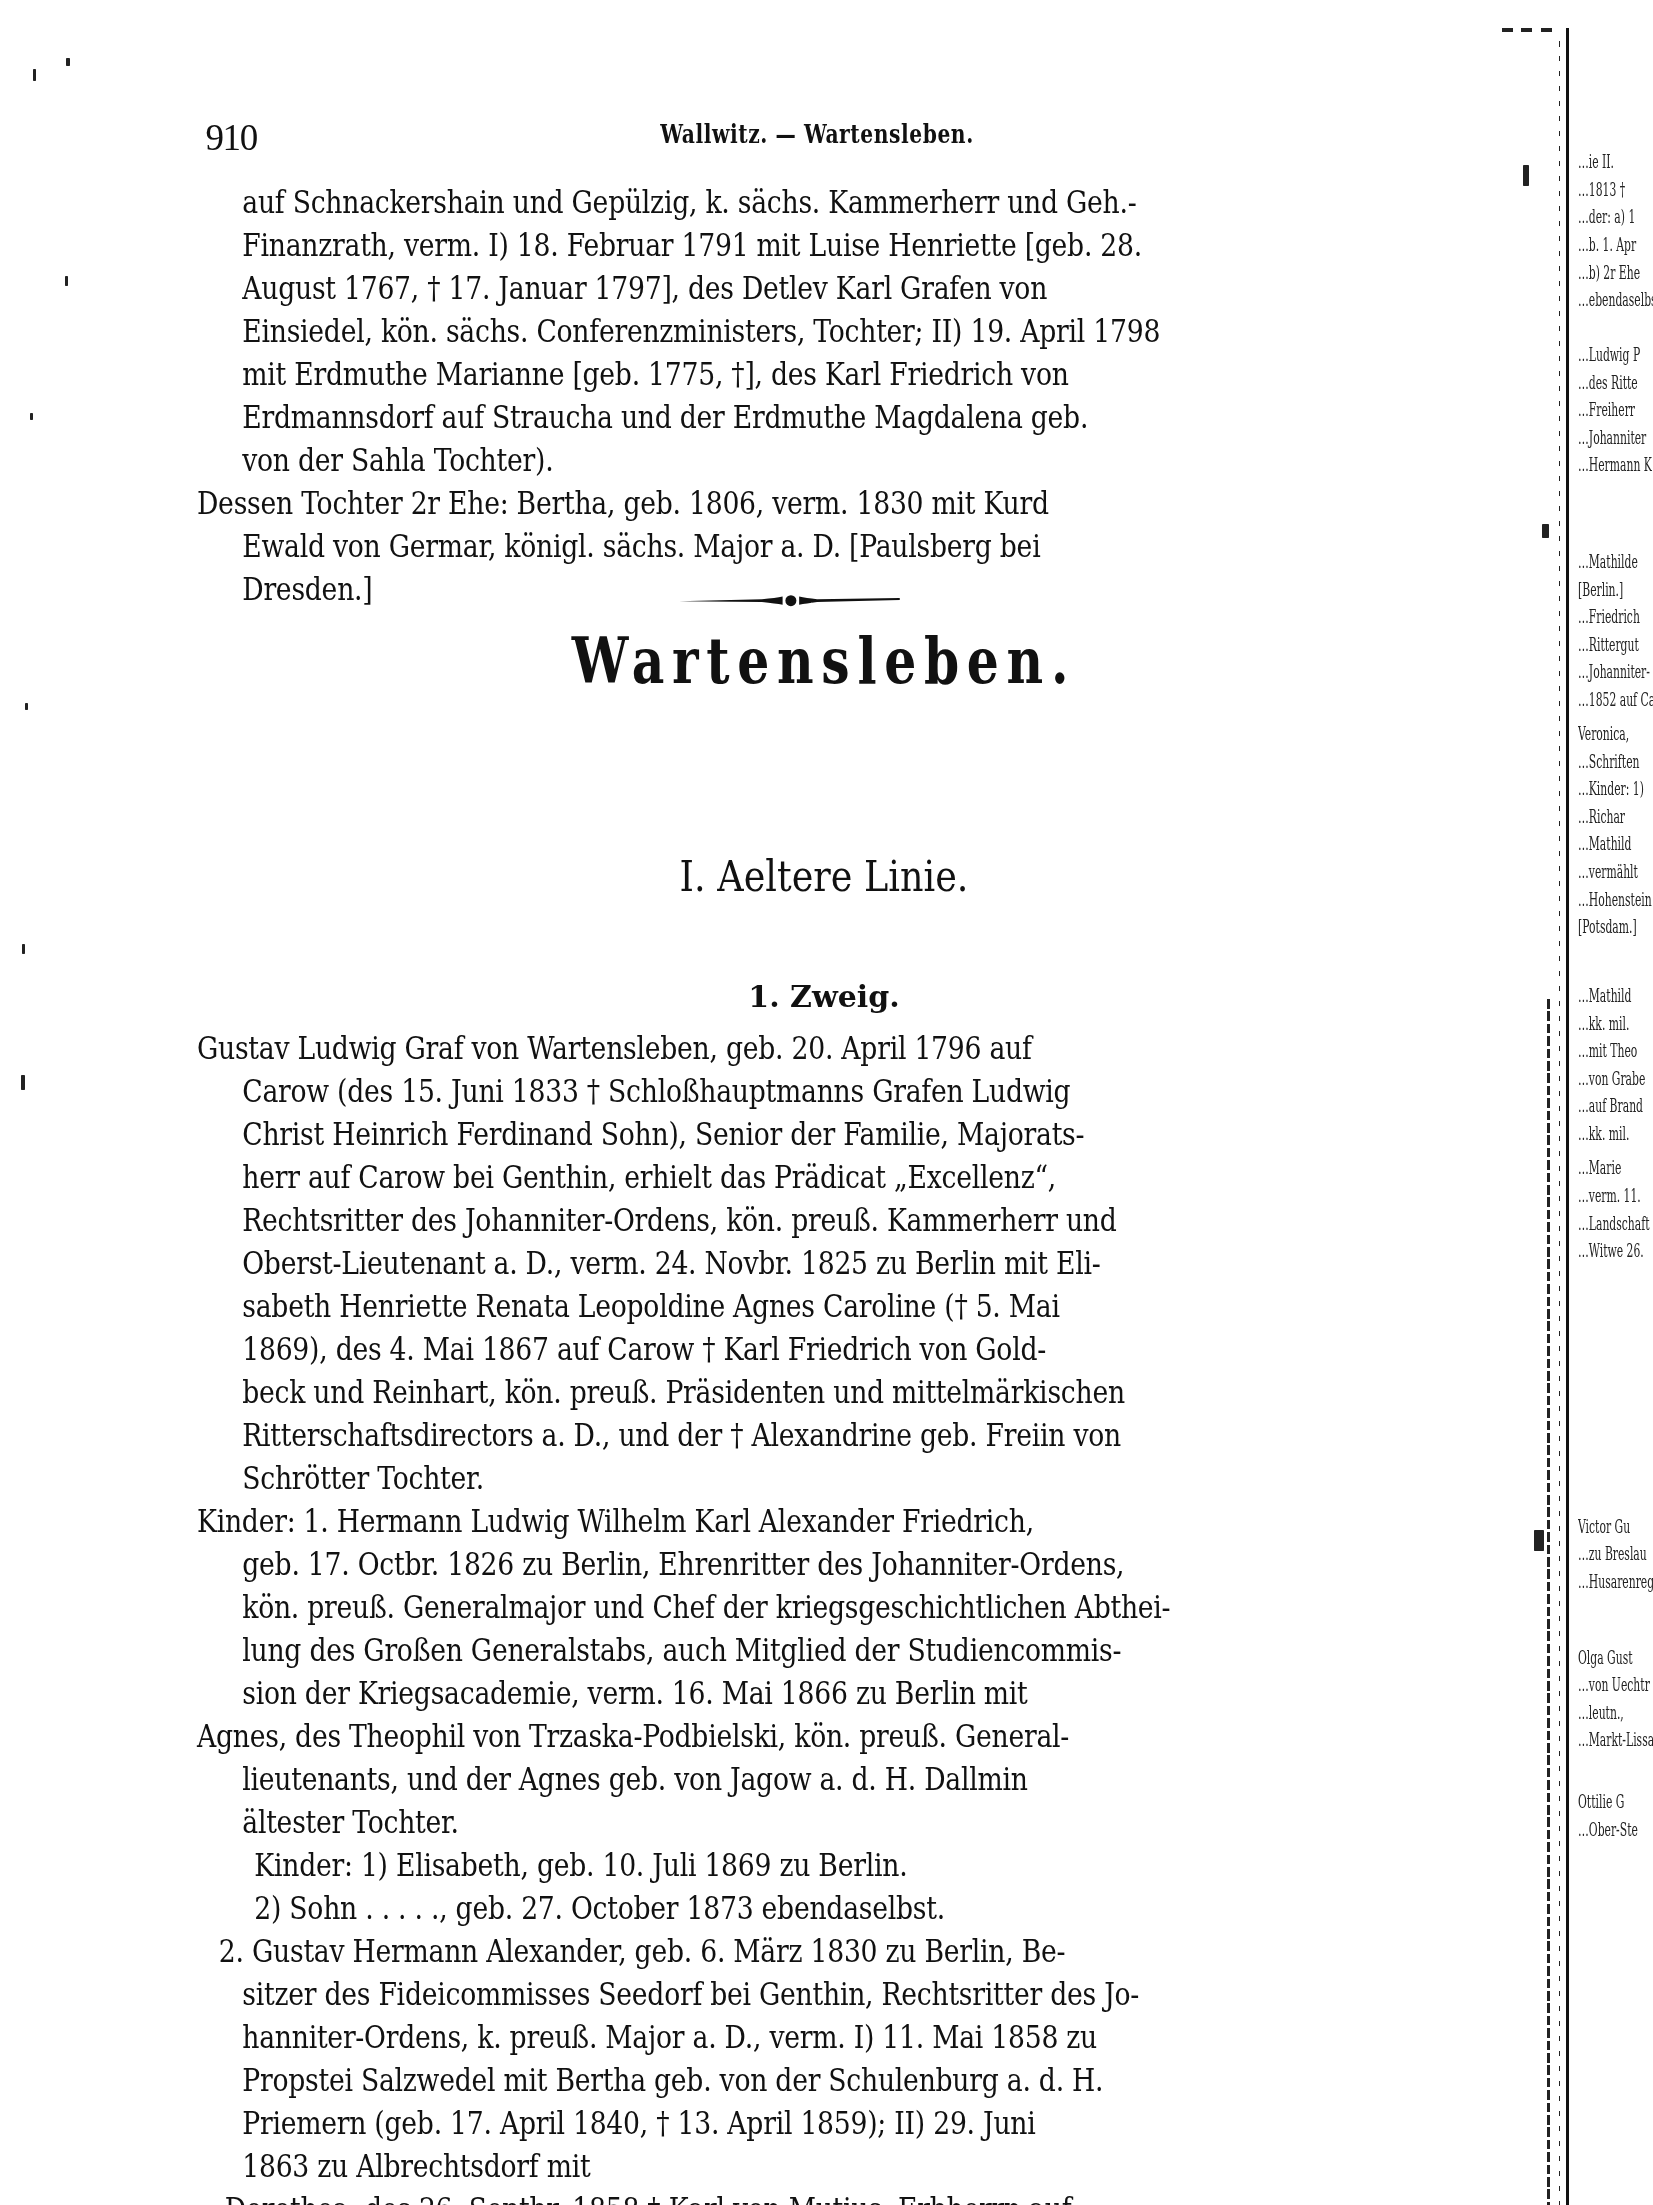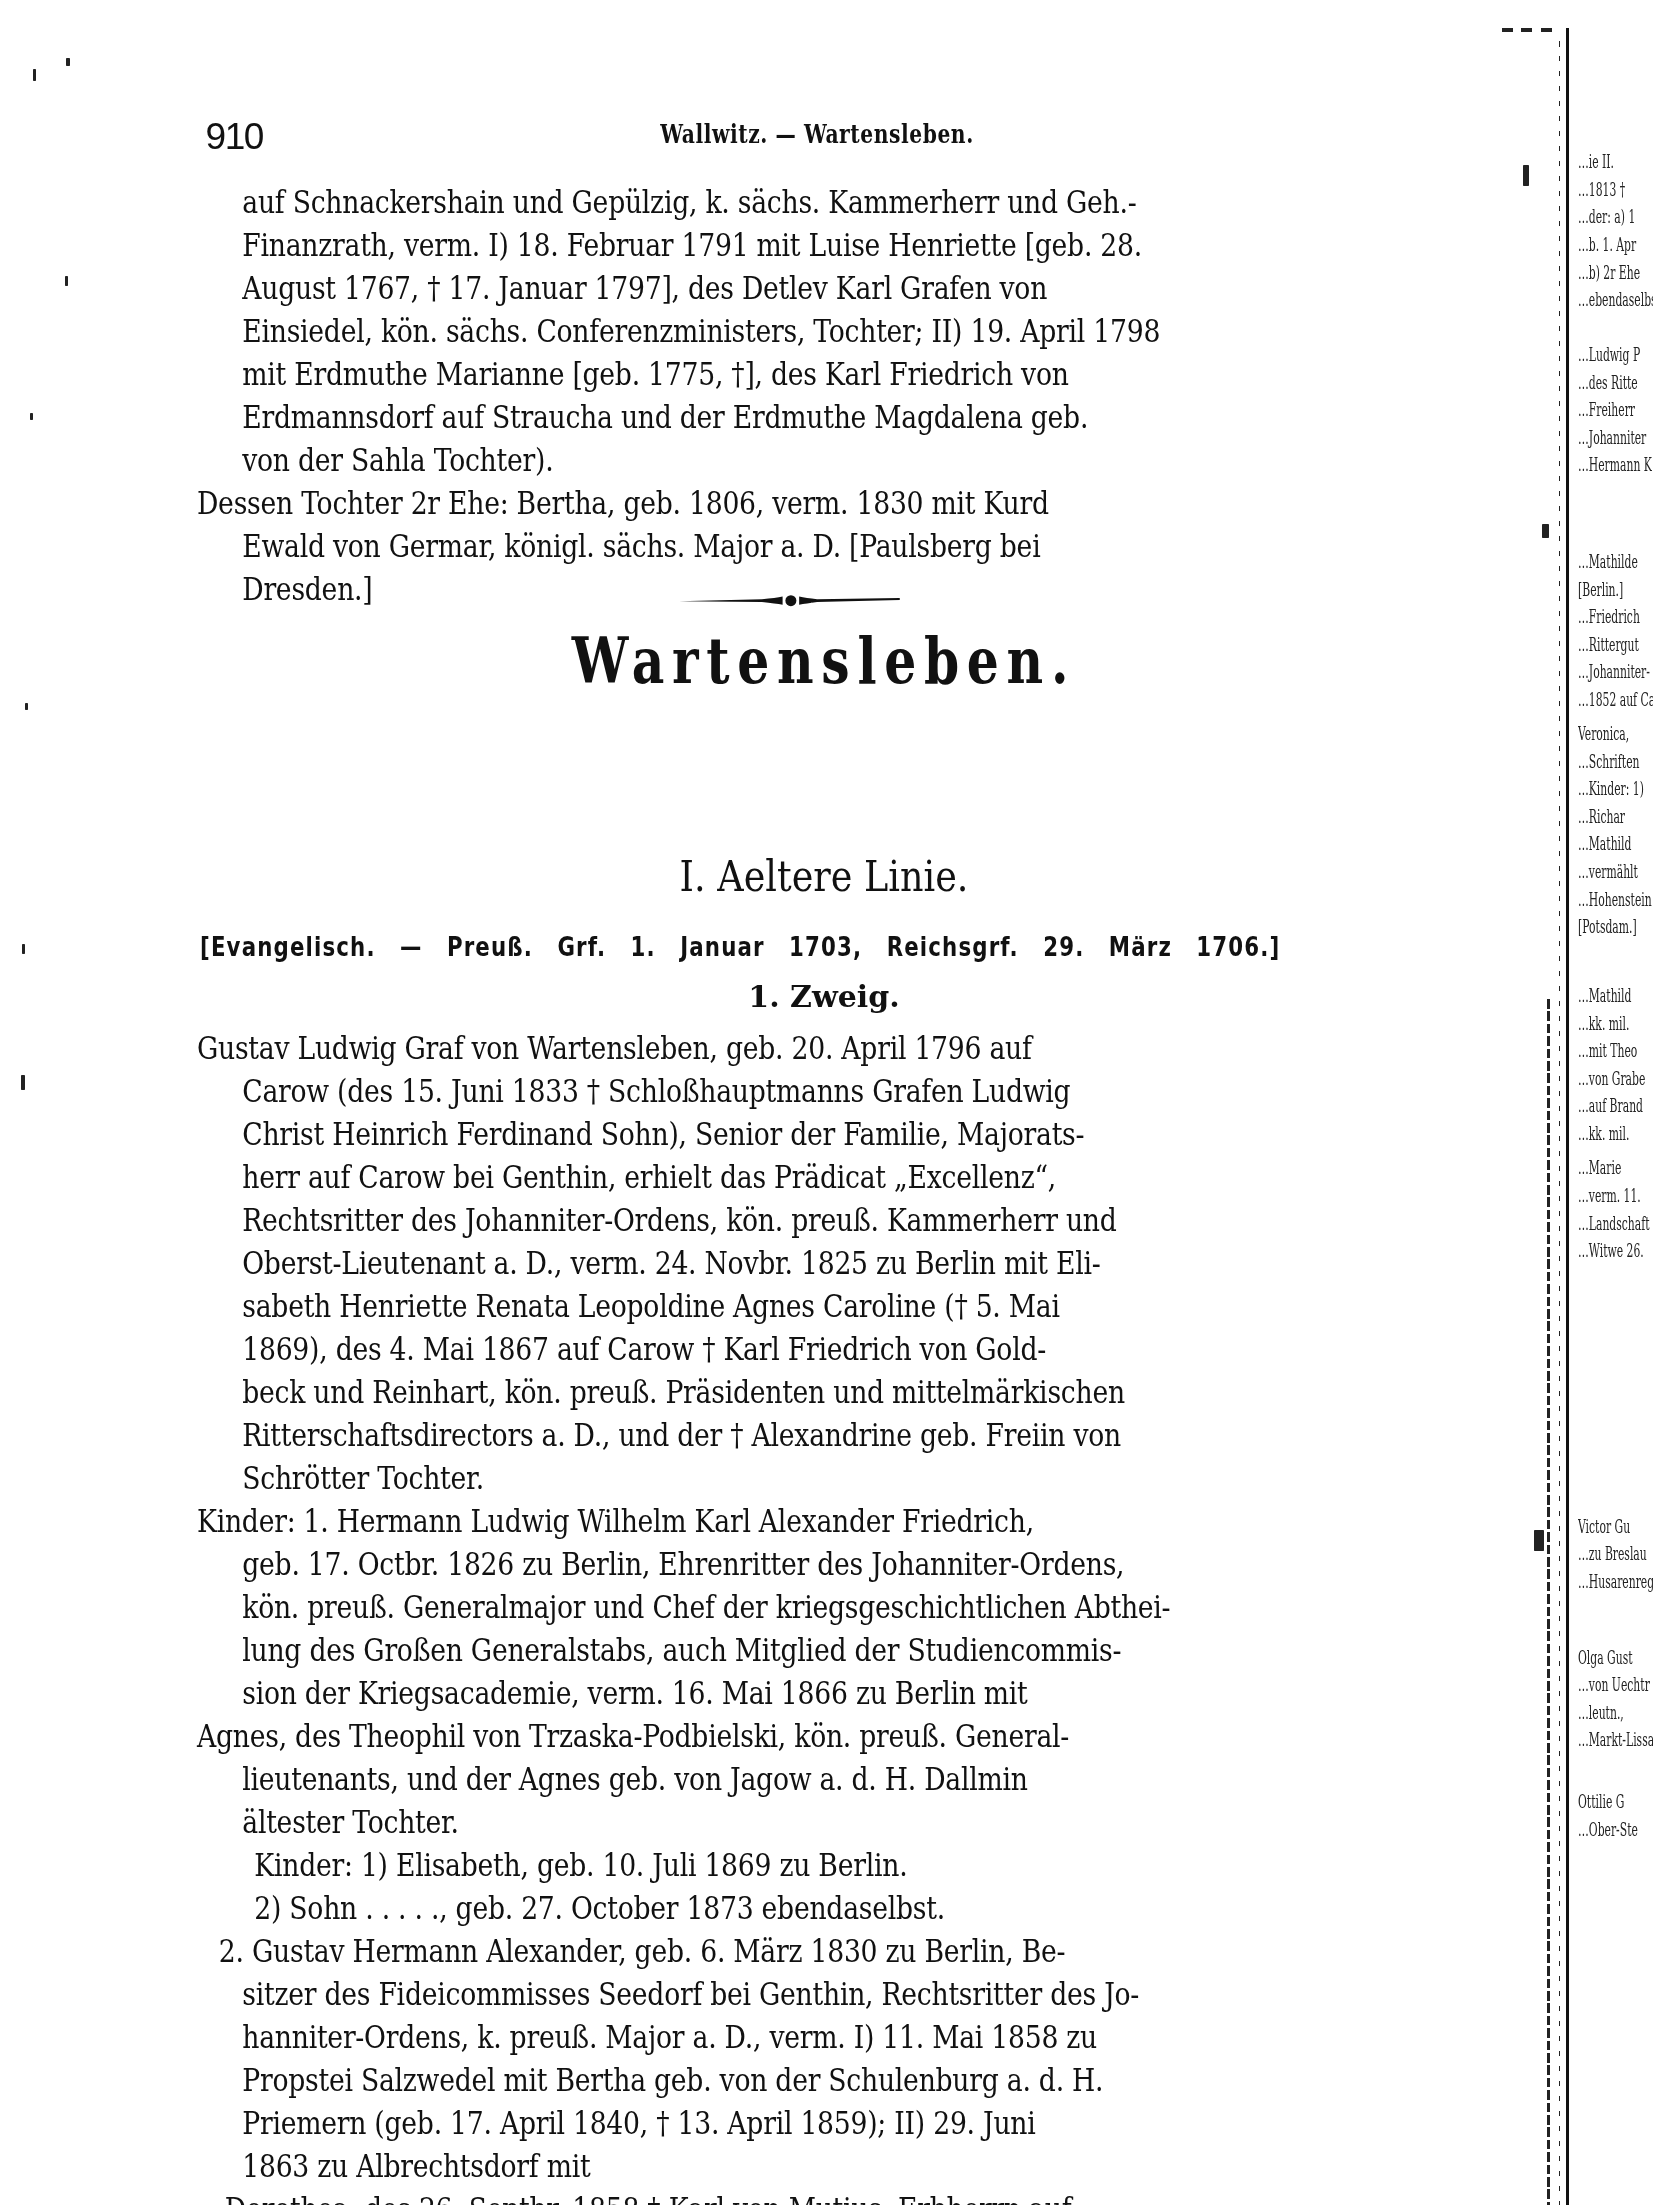--- a/index.html
+++ b/index.html
@@ -26,21 +26,21 @@
       top: 116px;
       left: 200px;
       width: 1234px;
       height: 41px;
     }
     .page-number {
       position: absolute;
       left: 5.5px;
       top: 0;
       font-size: 37px;
-      font-family: Liberation Sans, sans-serif;
+      font-family: Liberation Serif, serif;
       letter-spacing: -1.4px;
     }
     .running-title {
       position: absolute;
       left: 0; right: 0;
       text-align: center;
       top: 2.8px;
       font-size: 26px;
       font-weight: bold;
       letter-spacing: 0.7px;
@@ -210,23 +210,20 @@
     <path d="M0 15 L120 12 Q140 10 150 8 L150 20 Q140 18 120 16 Z" fill="#111"></path>
     <circle cx="162" cy="14" r="8" fill="#111"></circle>
     <path d="M174 8 Q184 10 200 12 L320 10 L320 13 L200 16 Q184 18 174 20 Z" fill="#111"></path>
     <circle cx="192" cy="20" r="3" fill="#fff"></circle>
   </svg>
 
   <div class="family-title">Wartensleben.</div>
 
 
   <div class="line-heading">I. Aeltere Linie.</div>
-  <div class="line-note">
-    <span class="line">[Evangelisch. — Preuß. Grf. 1. Januar 1703, Reichsgrf. 29. März 1706.]</span>
-  </div>
   <div class="branch-heading">1. Zweig.</div>
 
   <div class="text-block" style="top:1027px;">
     <span class="line outdent">Gustav Ludwig Graf von Wartensleben, geb. 20. April 1796 auf</span>
     <span class="line indent">Carow (des 15. Juni 1833 † Schloßhauptmanns Grafen Ludwig</span>
     <span class="line indent">Christ Heinrich Ferdinand Sohn), Senior der Familie, Majorats-</span>
     <span class="line indent">herr auf Carow bei Genthin, erhielt das Prädicat „Excellenz“,</span>
     <span class="line indent">Rechtsritter des Johanniter-Ordens, kön. preuß. Kammerherr und</span>
     <span class="line indent">Oberst-Lieutenant a. D., verm. 24. Novbr. 1825 zu Berlin mit Eli-</span>
     <span class="line indent">sabeth Henriette Renata Leopoldine Agnes Caroline († 5. Mai</span>

